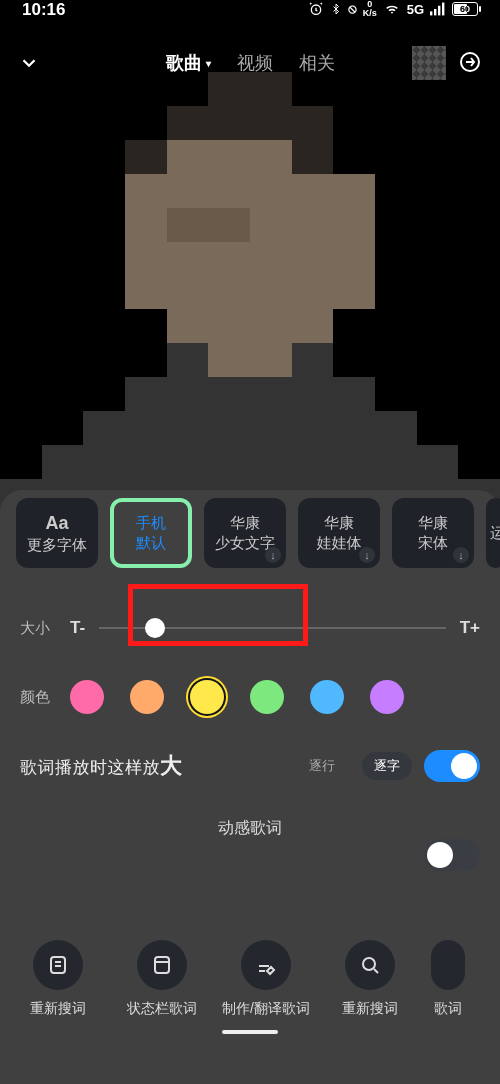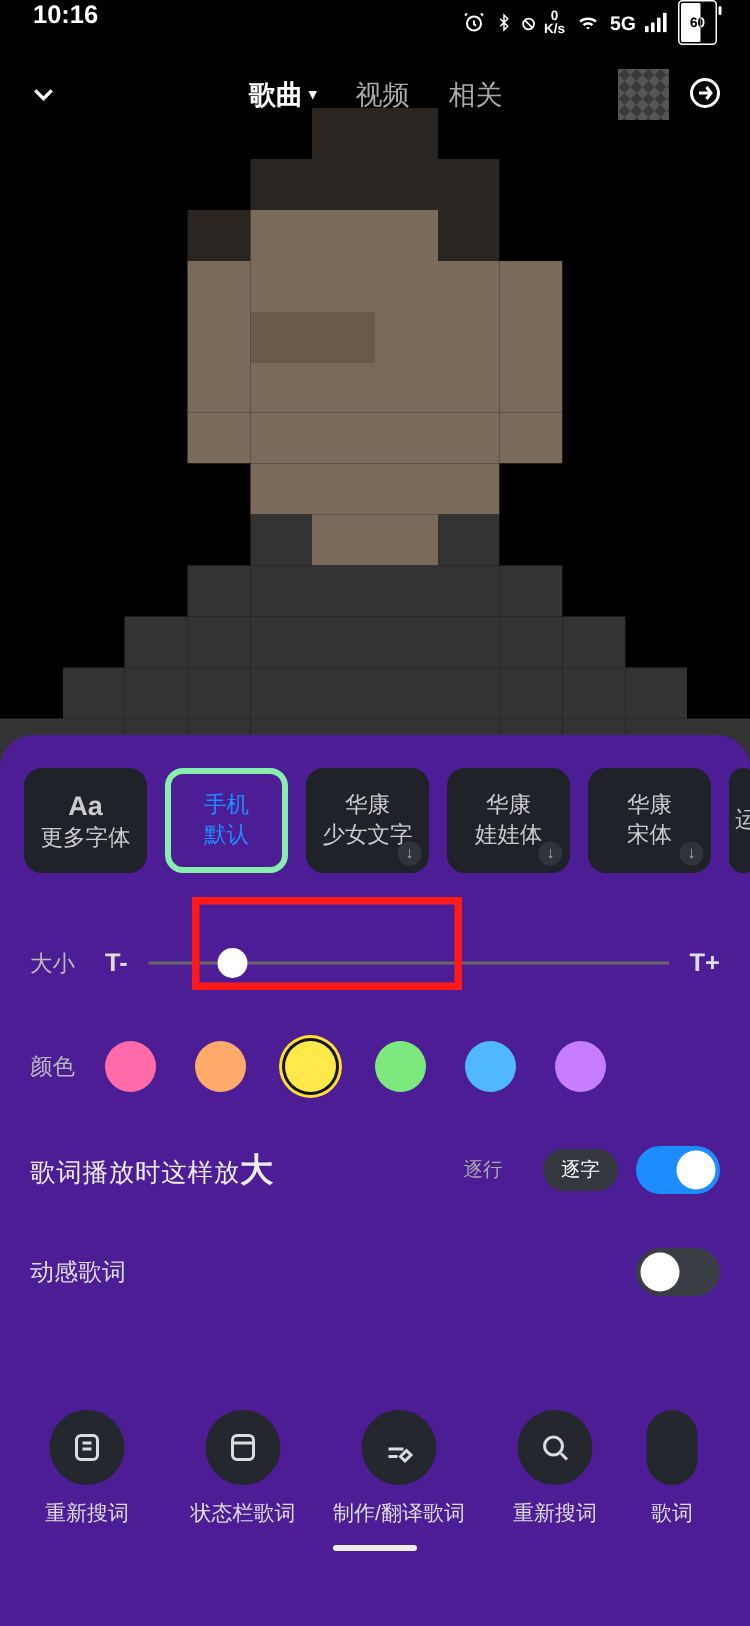--- a/index.html
+++ b/index.html
@@ -20,21 +20,21 @@
       align-items: flex-start;
       padding: 0 22px;
       font-size: 17px;
       font-weight: 700;
     }
     .status-right { display: flex; align-items: center; gap: 6px; font-size: 12px; }
     .status-right .net { font-size: 9px; line-height: 1; text-align: center; }
     .status-right svg { display: block; }
     .battery-box { display: flex; align-items: center; gap: 2px; font-size: 11px; }
     .battery {
-      width: 26px; height: 30px; border: 1.5px solid #fff; border-radius: 3px;
+      width: 26px; height: 14px; border: 1.5px solid #fff; border-radius: 3px;
       position: relative; display: flex; align-items: center; justify-content: center;
     }
     .battery::after { content: ""; position: absolute; right: -4px; top: 3px; width: 2px; height: 6px; background: #fff; border-radius: 1px; }
     .battery-fill { position: absolute; left: 1px; top: 1px; bottom: 1px; width: 55%; background: #fff; border-radius: 1px; }
     .battery-num { position: relative; z-index: 1; font-size: 9px; mix-blend-mode: difference; }
 
     
     .top-nav {
       height: 50px;
       display: flex;
@@ -84,23 +84,23 @@
     .p-skin2 { background: #6a5a4a !important; }
     .p-blk { background: #000 !important; }
     .p-grey { background: #333 !important; }
     .p-hair { background: #2a2520 !important; }
 
     
     .panel {
       position: absolute;
       top: 490px;
       left: 0; right: 0; bottom: 0;
-      background: #4c1d95;
+      background: #404040;
       border-radius: 22px 22px 0 0;
-      padding-top: 22px;
+      padding-top: 8px;
       z-index: 3;
     }
 
     
     .chips-row {
       display: flex;
       gap: 12px;
       padding: 0 16px;
       overflow: hidden;
     }
@@ -168,21 +168,21 @@
       margin-left: 12px;
       width: 56px; height: 32px; border-radius: 16px; background: #1d8cff;
       position: relative;
     }
     .switch .knob {
       position: absolute; top: 3px; right: 3px;
       width: 26px; height: 26px; border-radius: 50%; background: #fff;
     }
 
     
-    .dynamic-row { margin-top: 36px; padding: 0 20px; display: flex; align-items: center; }
+    .dynamic-row { margin-top: 36px; padding: 0 20px; display: flex; align-items: center; flex-direction: column; }
     .switch-off { width: 56px; height: 32px; border-radius: 16px; background: #3a3d44; position: relative; margin-left: auto; }
     .switch-off .knob { position: absolute; top: 3px; left: 3px; width: 26px; height: 26px; border-radius: 50%; background: #fff; }
 
     
     .actions-row {
       position: absolute; bottom: 66px; left: 0; right: 0;
       display: flex; padding: 0 8px; gap: 4px;
     }
     .action {
       flex: 0 0 100px;

